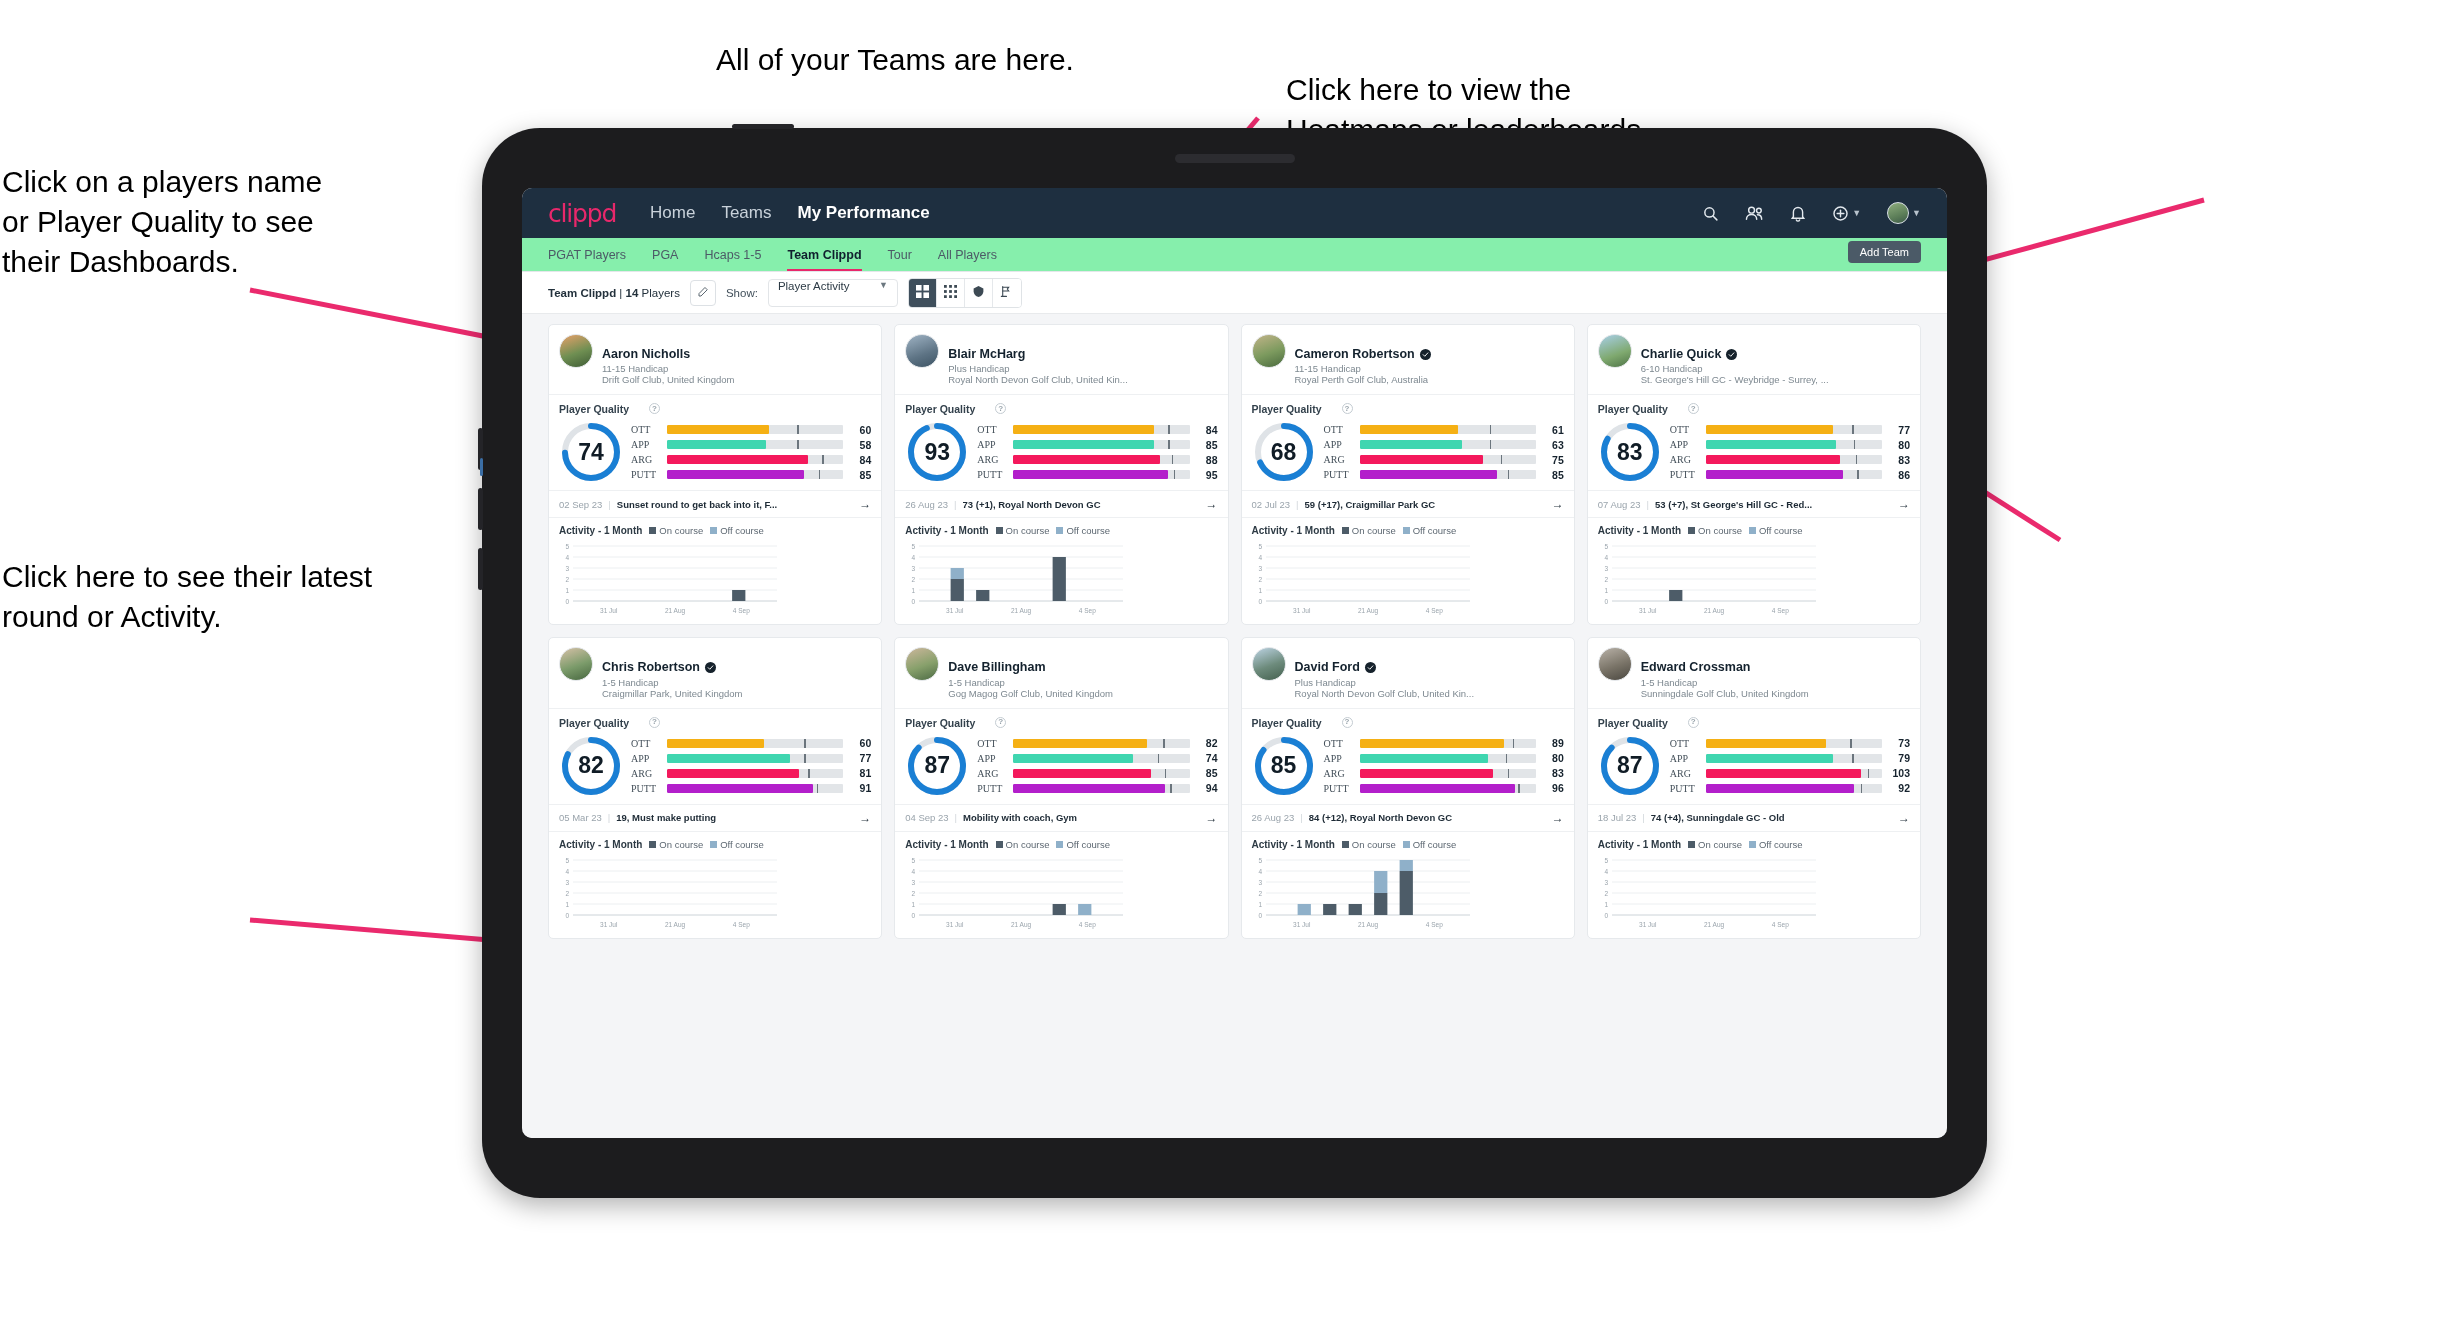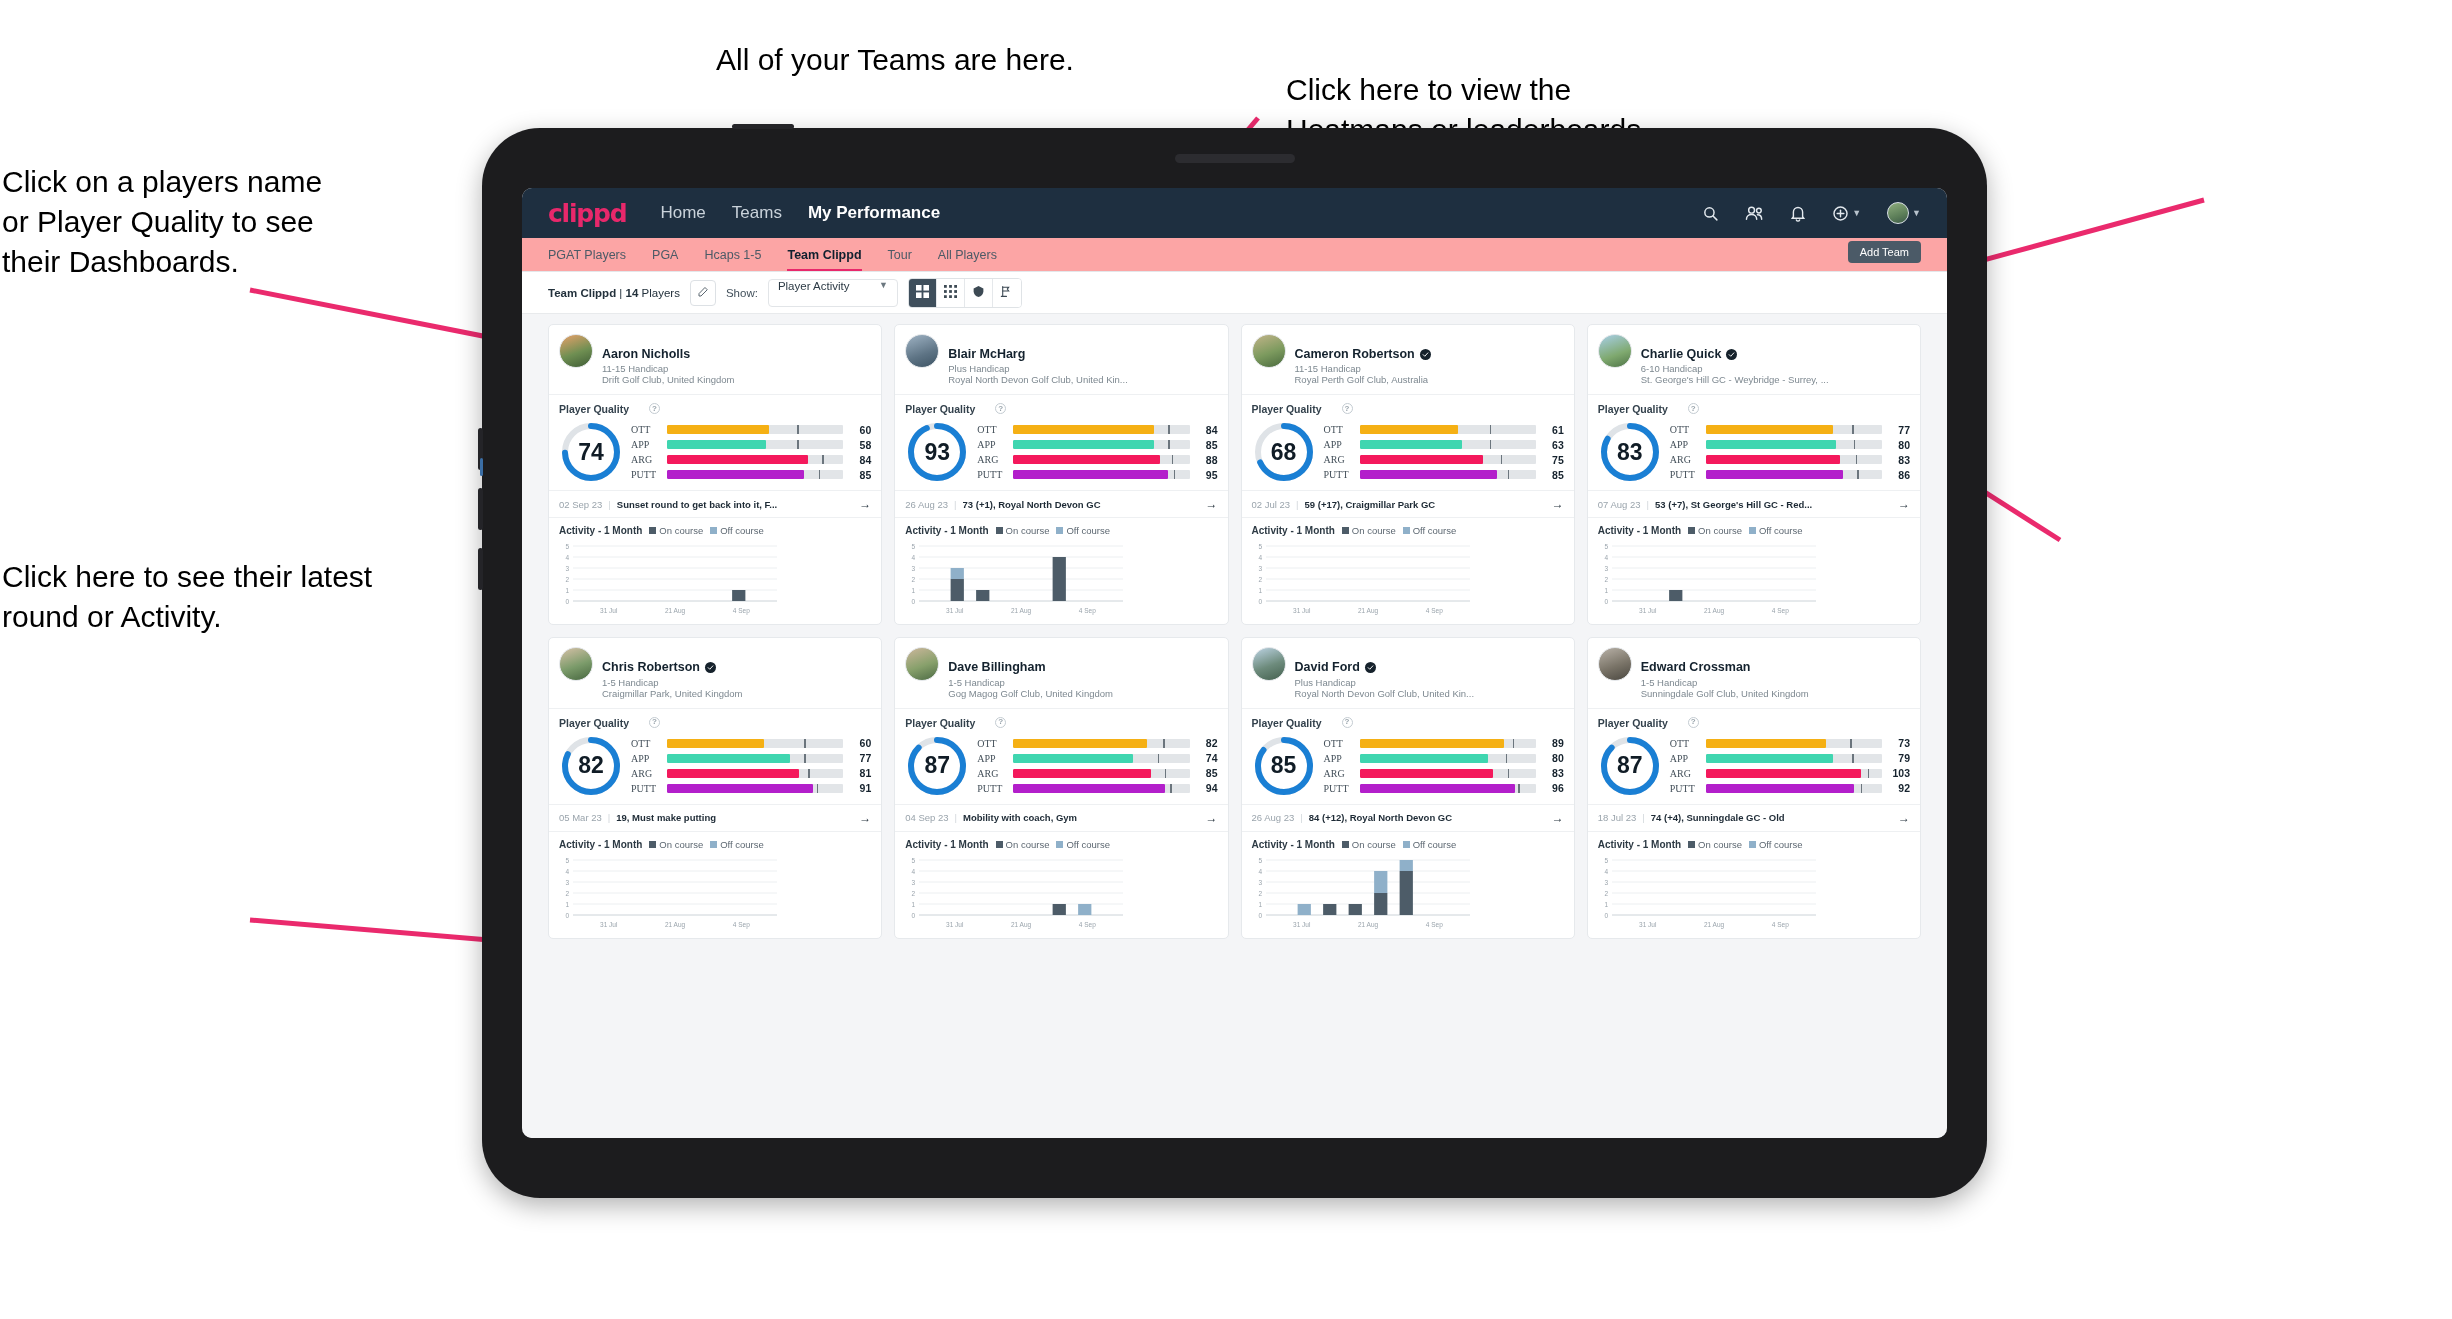--- a/index.html
+++ b/index.html
@@ -58,42 +58,42 @@
     display: flex; flex-direction: column;
   }
 
   
   .topnav {
     height: 50px; background: #1e2f40;
     display: flex; align-items: center;
     padding: 0 26px; flex: none;
   }
   .logo {
-    color: #e8286b; font-size: 25px; font-weight: 700;
+    color: #e8286b; font-size: 25px; font-weight: 400;
     letter-spacing: -1.2px; margin-right: 34px;
     font-family: "DejaVu Sans", sans-serif;
   }
   .navlink {
     color: #c9d2da; font-size: 17px; margin-right: 26px;
     white-space: nowrap; cursor: pointer;
   }
   .navlink.active { color: #ffffff; font-weight: 700; }
   .nav-right { margin-left: auto; display: flex; align-items: center; gap: 26px; }
   .nav-ico { color: #e3e9ee; display: flex; align-items: center; cursor: pointer; }
   .nav-ico svg { display: block; }
   .chev { font-size: 9px; color: #b7c2cc; margin-left: 3px; }
   .avatar-sm {
     width: 22px; height: 22px; border-radius: 50%;
     background: linear-gradient(160deg,#8fae7e,#5d7f59 60%,#3c5a48);
     border: 1.5px solid #d9e0e6;
   }
 
   
   .subnav {
-    height: 34px; background: #fca5a5; flex: none;
+    height: 34px; background: #86efac; flex: none;
     display: flex; align-items: flex-end;
     padding: 0 26px; position: relative;
     border-bottom: 1px solid #e4e7ea;
   }
   .subtab {
     font-size: 12.5px; color: #4c5a66; padding: 0 0 7px 0;
     margin-right: 26px; cursor: pointer; white-space: nowrap;
     border-bottom: 2.5px solid transparent;
   }
   .subtab.active { color: #10202e; font-weight: 700; border-bottom-color: #e8286b; }

